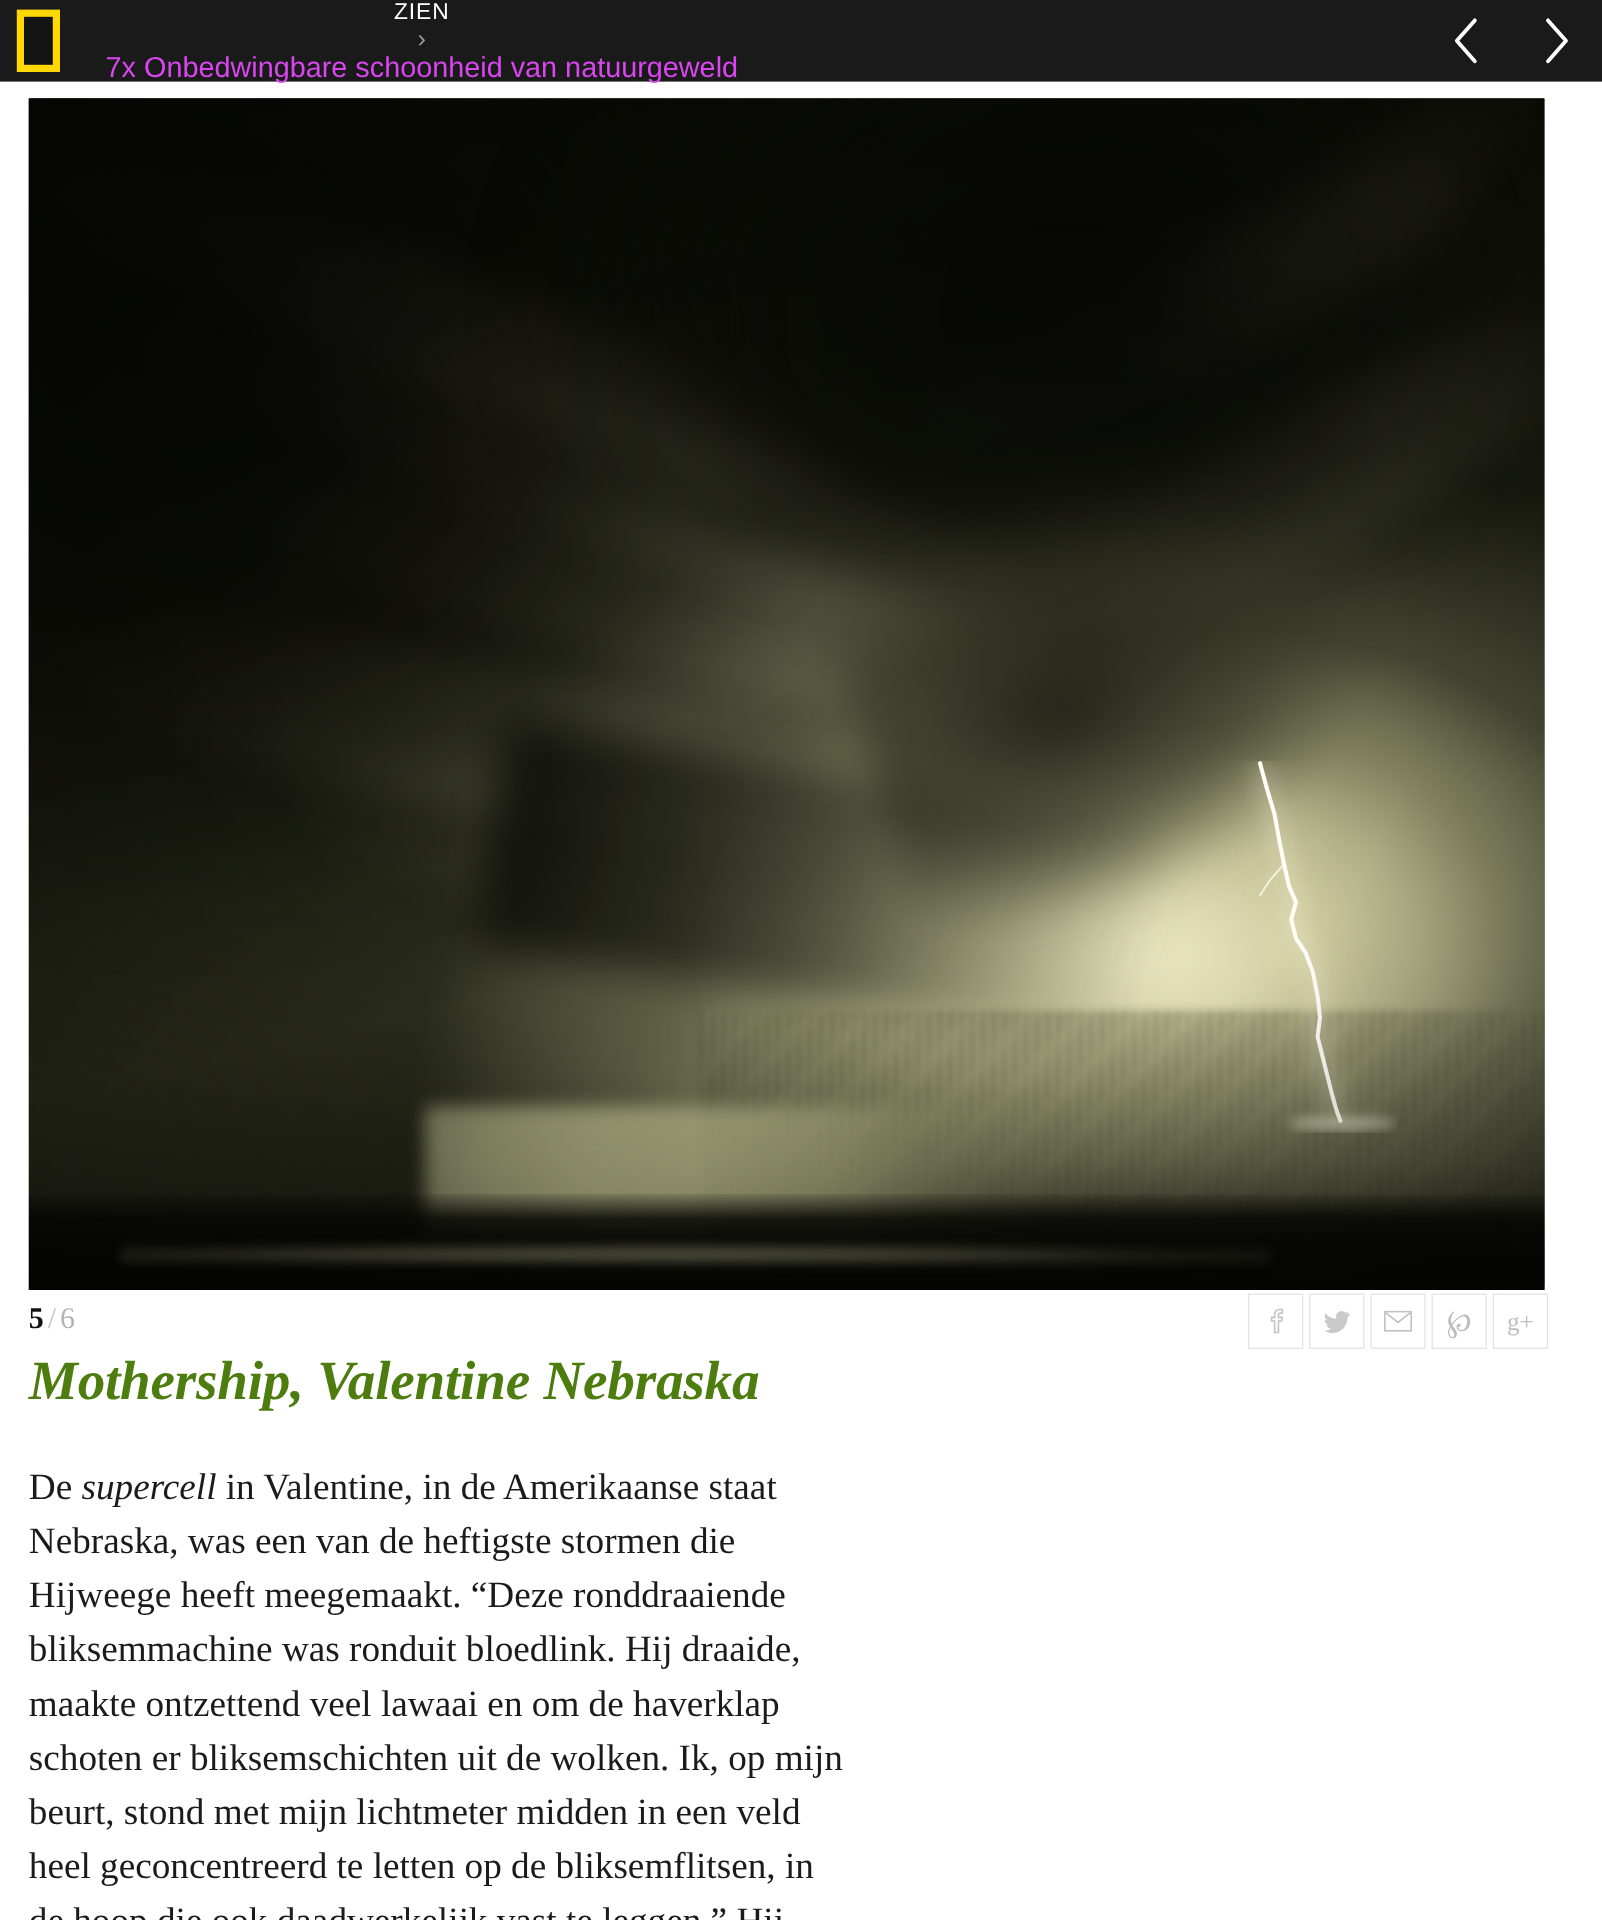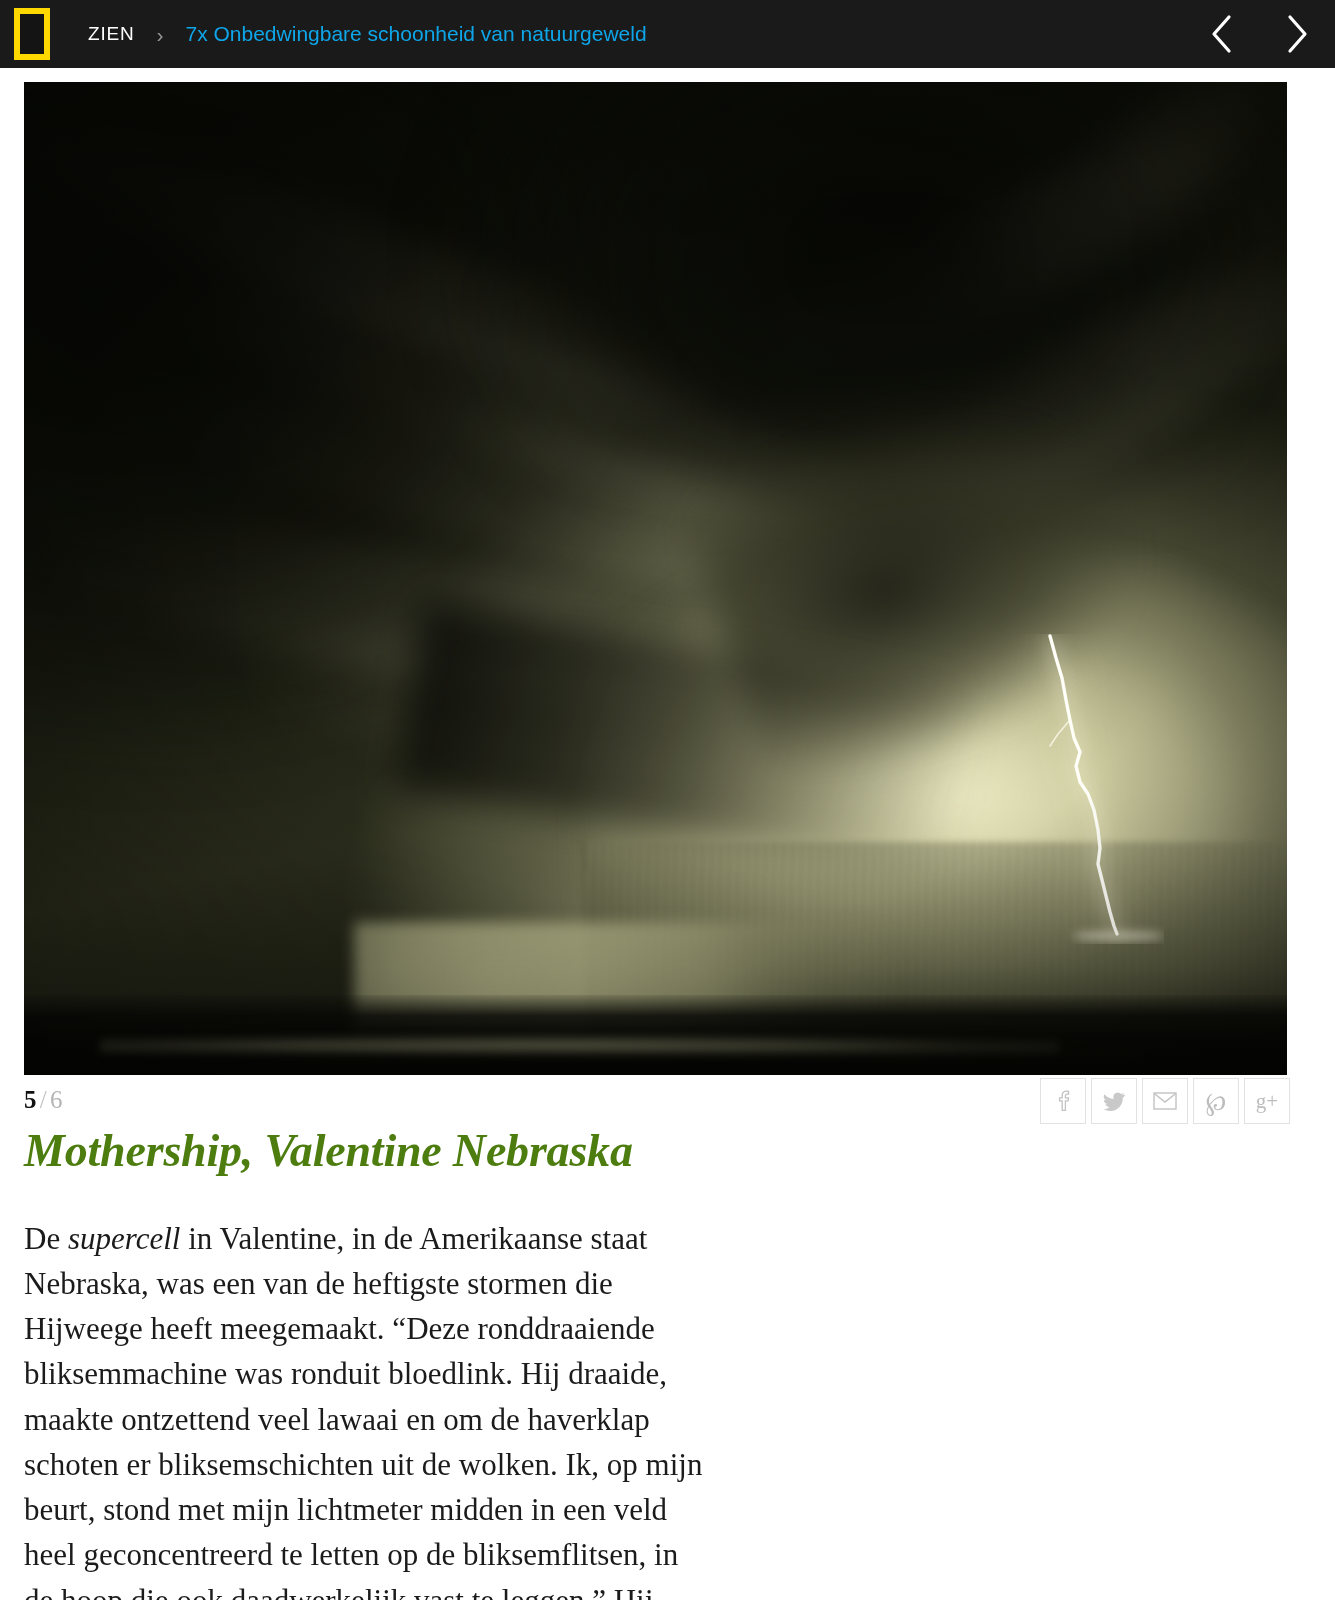--- a/index.html
+++ b/index.html
@@ -24,38 +24,39 @@
   }
   .natgeo-logo {
     width:36px; height:52px;
     border:6px solid #ffd800;
     background:#141414;
   }
   .breadcrumb {
     display:flex; align-items:center;
     margin-left:24px;
     height:68px;
+    flex-direction:column;
   }
   .crumb-root {
     color:#ffffff;
     font-size:19px;
     letter-spacing:.8px;
     font-weight:400;
     white-space:nowrap;
   }
   .crumb-sep {
     color:#9a9a9a;
     font-size:21px;
     margin:0 22px;
     font-weight:300;
     line-height:1;
   }
   .crumb-current {
-    color:#0ea5e9;
-    font-size:21px;
+    color:#d946ef;
+    font-size:24px;
     white-space:nowrap;
     font-weight:400;
   }
   .nav-arrows {
     position:absolute;
     right:14px; top:0;
     height:68px;
     display:flex; align-items:center;
     gap:28px;
   }

